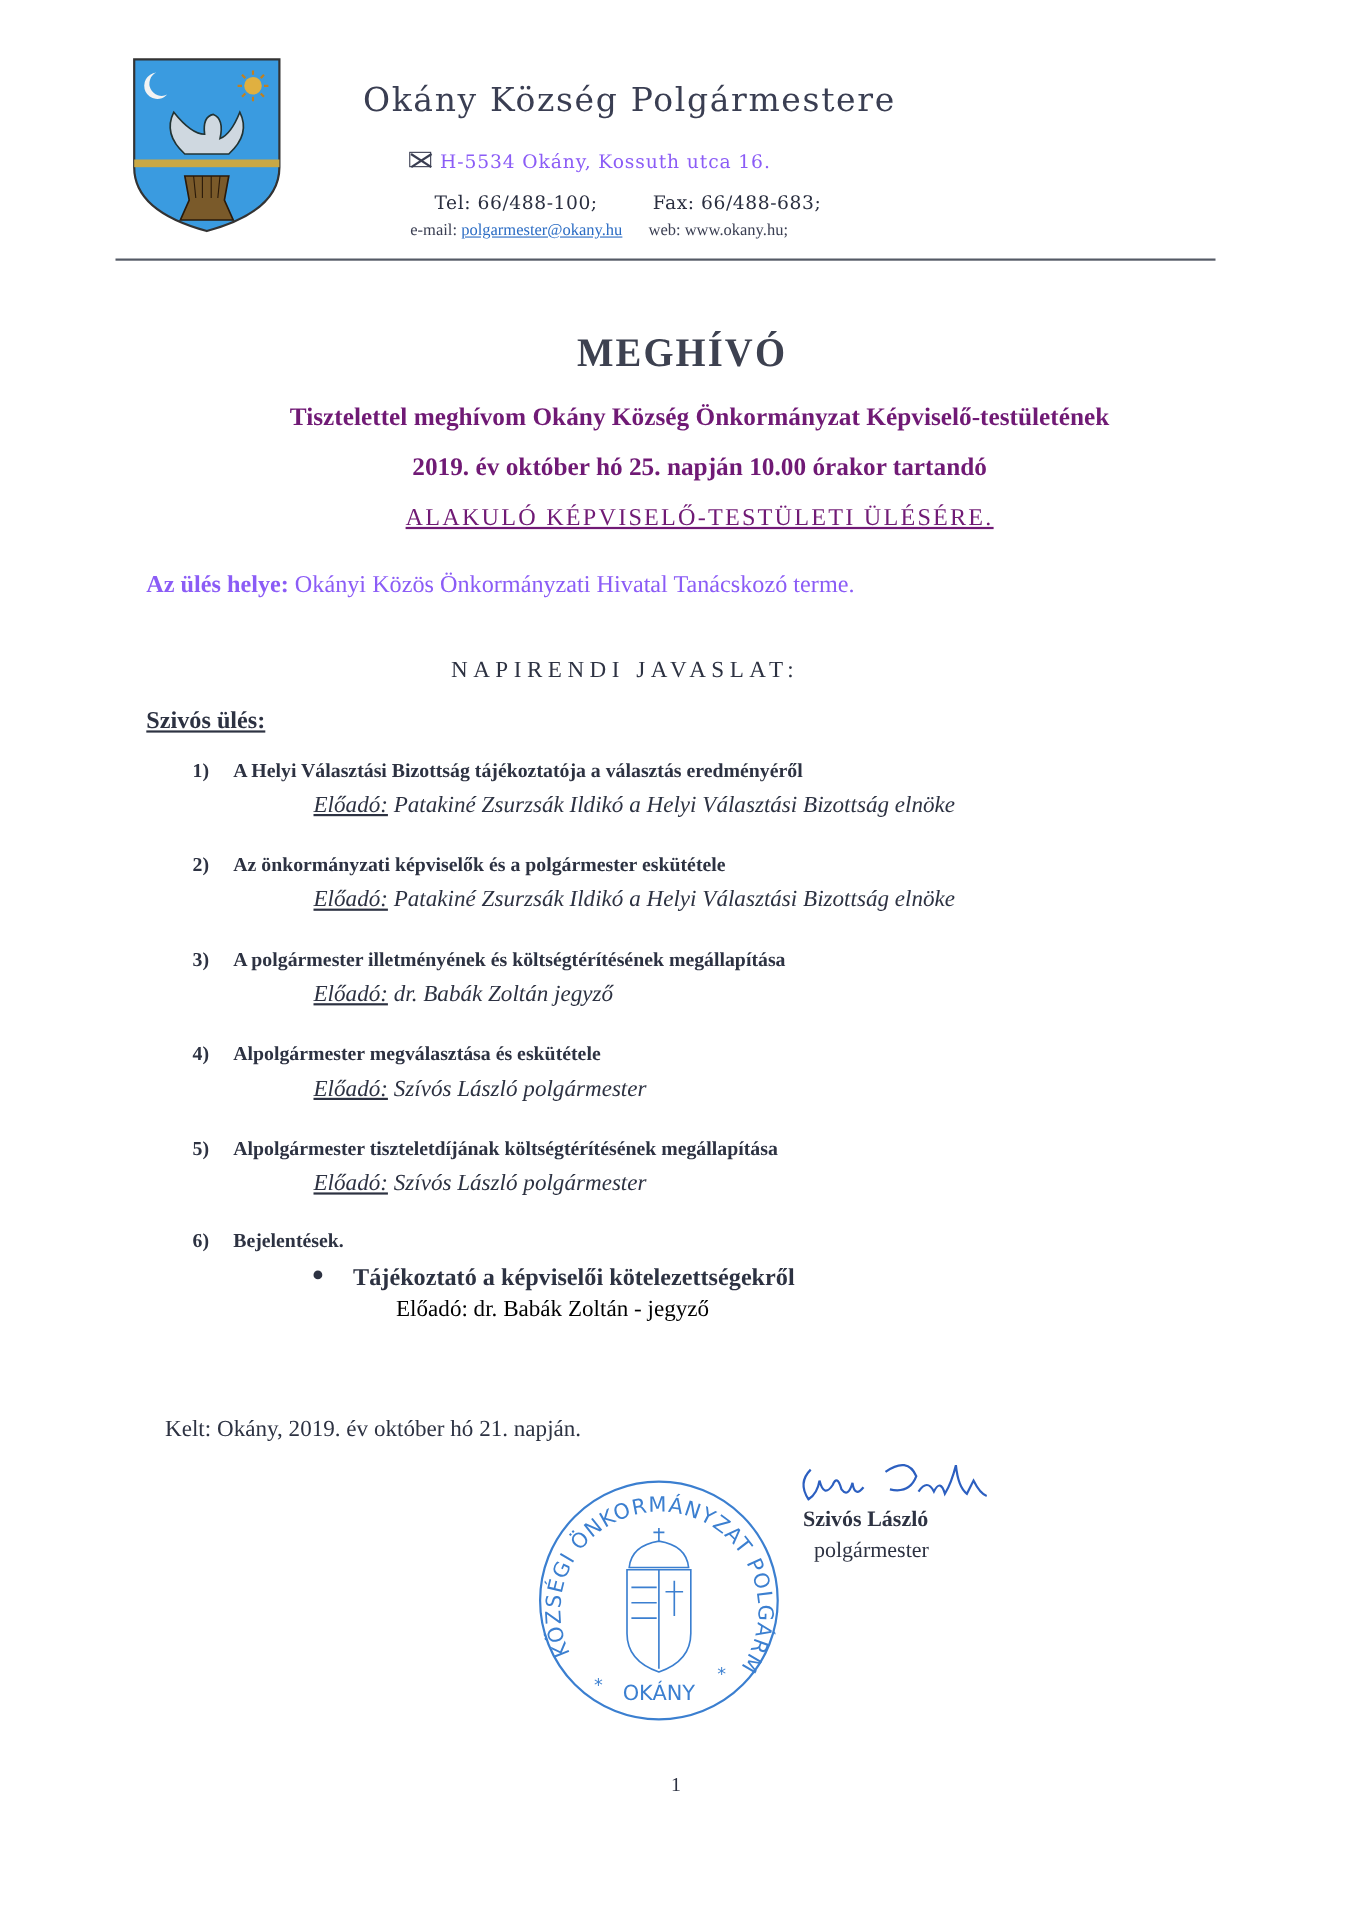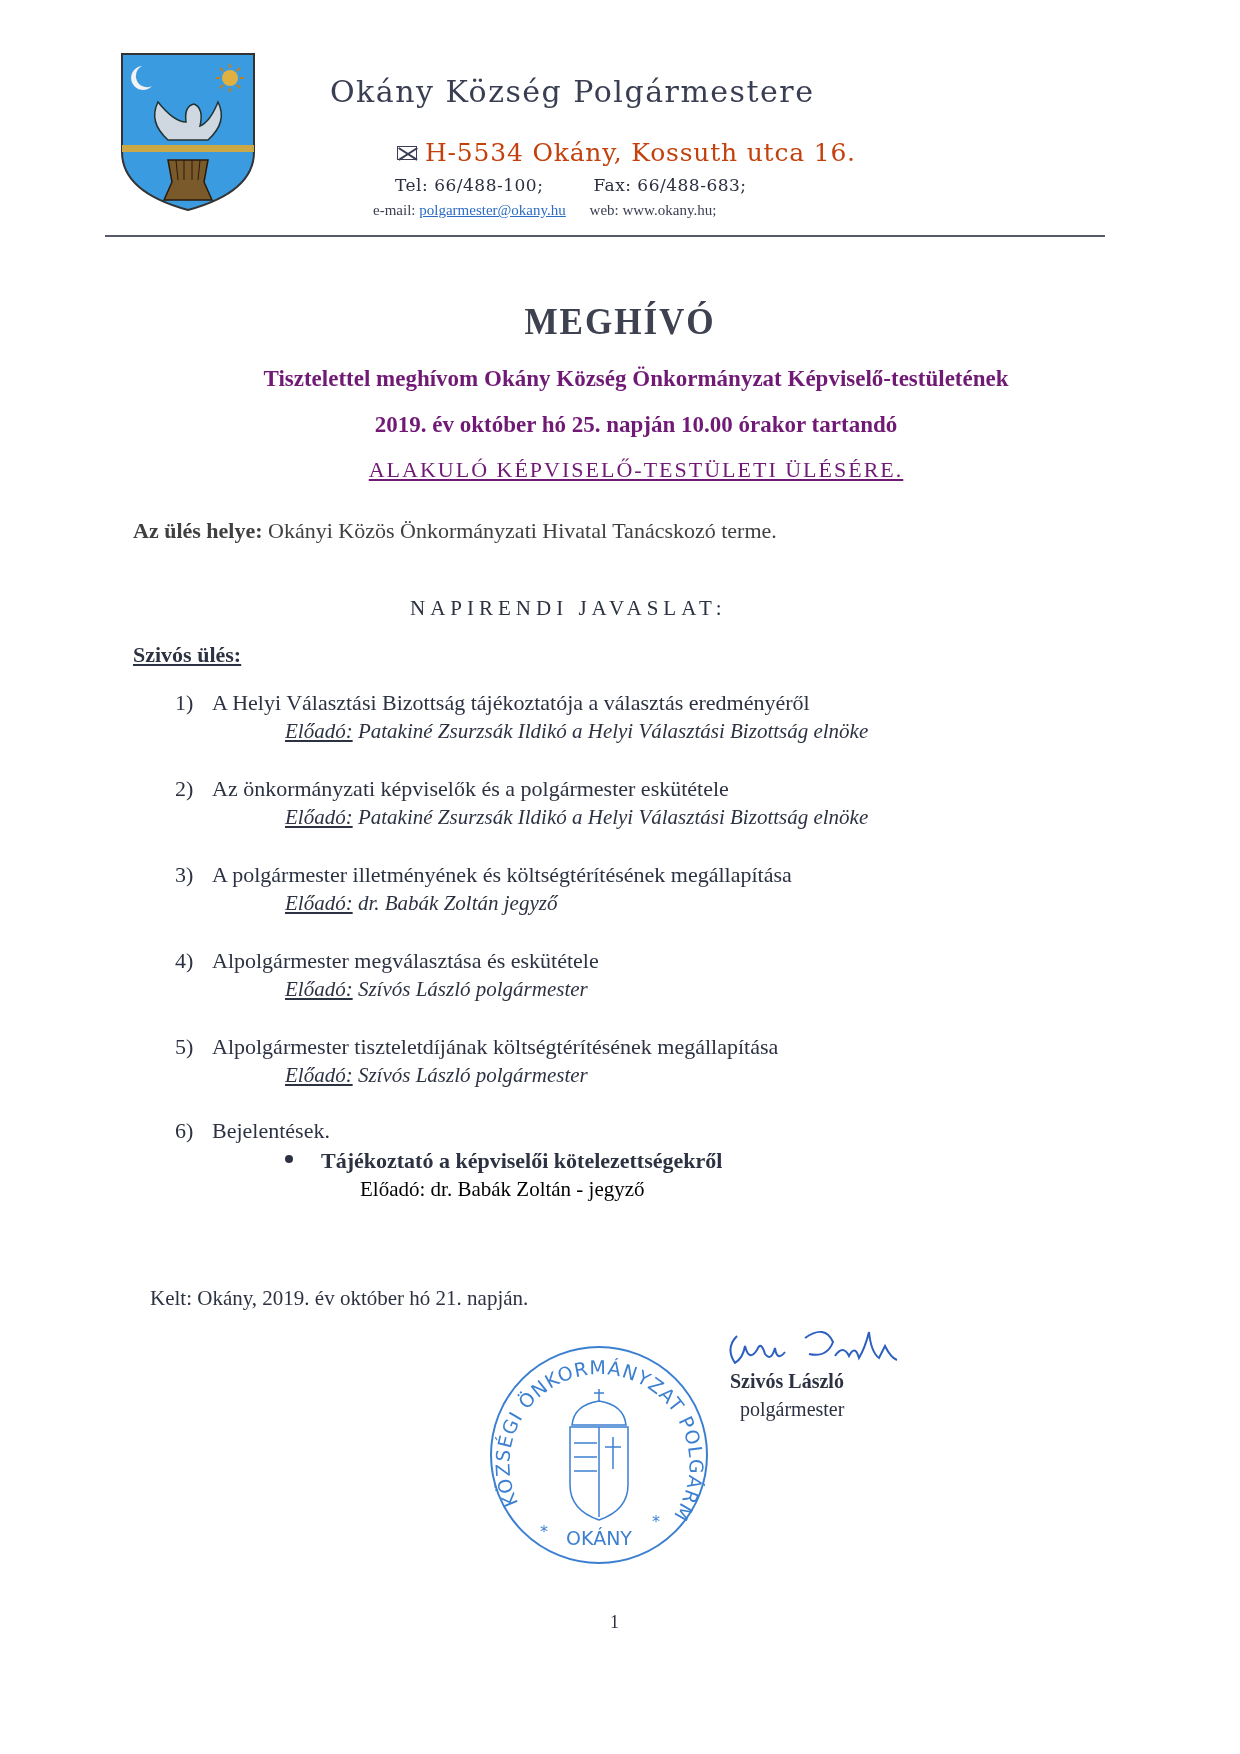--- a/index.html
+++ b/index.html
@@ -2,45 +2,45 @@
 <html><head>
 <meta charset="utf-8">
 <style>
   html, body { margin: 0; padding: 0; background: #ffffff; }
   body { width: 1240px; height: 1754px; position: relative; overflow: hidden; font-family: "Liberation Serif", serif; color: #1c1f2e; }
   .abs { position: absolute; }
 
   
   .crest { left: 118px; top: 52px; width: 140px; height: 160px; }
   .org-title { left: 330px; top: 74px; font-family: "DejaVu Serif", serif; font-size: 30px; letter-spacing: 1.5px; color: #3a3e52; white-space: nowrap; }
-  .addr { left: 372px; top: 138px; font-family: "DejaVu Serif", serif; font-size: 25px; letter-spacing: 0.8px; color: #c2410c; white-space: nowrap; margin-left: 25px; }
+  .addr { left: 372px; top: 138px; font-family: "DejaVu Serif", serif; font-size: 17px; letter-spacing: 0.8px; color: #8b5cf6; white-space: nowrap; }
   .addr .mail-icon { display: inline-block; width: 20px; height: 14px; border: 1.5px solid #3a3e52; position: relative; margin-right: 8px; vertical-align: 1px; box-sizing: border-box; }
   .addr .mail-icon::before, .addr .mail-icon::after { content: ""; position: absolute; left: -1px; top: 6px; width: 22px; height: 1.5px; background: #3a3e52; }
   .addr .mail-icon::before { transform: rotate(33deg); }
   .addr .mail-icon::after { transform: rotate(-33deg); }
   .tel { left: 395px; top: 175px; font-family: "DejaVu Serif", serif; font-size: 17px; letter-spacing: 0.5px; color: #2b2f40; white-space: nowrap; }
   .tel .fax { margin-left: 50px; }
   .email { left: 373px; top: 202px; font-family: "Liberation Serif", serif; font-size: 15px; color: #3a3e52; white-space: nowrap; }
   .email a { color: #2b6cc4; text-decoration: underline; }
   .email .web { margin-left: 20px; }
   .rule { left: 105px; top: 235px; width: 1000px; height: 1.5px; background: #555a66; }
 
   
   .title { left: 0; width: 1240px; top: 300px; text-align: center; font-family: "Liberation Serif", serif; font-weight: bold; font-size: 37px; letter-spacing: 2px; color: #3d4150; transform: scaleX(0.95); }
   .line-center { left: 0; width: 1240px; text-align: center; font-family: "Liberation Serif", serif; font-weight: bold; font-size: 23px; color: #701a75; padding-left: 16px; }
   .l1 { top: 366px; }
   .l2 { top: 412px; }
   .l3 { top: 457px; font-weight: normal; letter-spacing: 2px; text-decoration: underline; font-size: 22px; }
 
-  .venue { left: 133px; top: 518px; font-size: 22px; color: #404040; white-space: nowrap; }
+  .venue { left: 133px; top: 518px; font-size: 22px; color: #8b5cf6; white-space: nowrap; }
   .venue b { font-weight: bold; }
   .agenda-head { left: 410px; top: 596px; font-size: 21px; letter-spacing: 5px; color: #2d3242; }
   .open-session { left: 133px; top: 642px; font-size: 22px; font-weight: bold; text-decoration: underline; color: #2d3242; }
 
-  .item { left: 175px; font-size: 22px; font-weight: normal; color: #2d3242; white-space: nowrap; }
+  .item { left: 175px; font-size: 18px; font-weight: bold; color: #2d3242; white-space: nowrap; }
   .item .num { display: inline-block; width: 37px; }
   .presenter { left: 285px; font-size: 21px; font-style: italic; color: #2d3242; white-space: nowrap; }
   .presenter .pl { text-decoration: underline; }
 
   .bullet-line { left: 285px; top: 1148px; font-size: 22px; font-weight: bold; color: #2d3242; white-space: nowrap; }
   .bullet-line .dot { display: inline-block; width: 8px; height: 8px; border-radius: 50%; background: #2d3242; margin-right: 28px; vertical-align: 5px; }
   .bullet-presenter { left: 360px; top: 1177px; font-size: 21px; color: #000000; white-space: nowrap; }
 
   .dated { left: 150px; top: 1286px; font-size: 21px; color: #2d3242; white-space: nowrap; }
 

